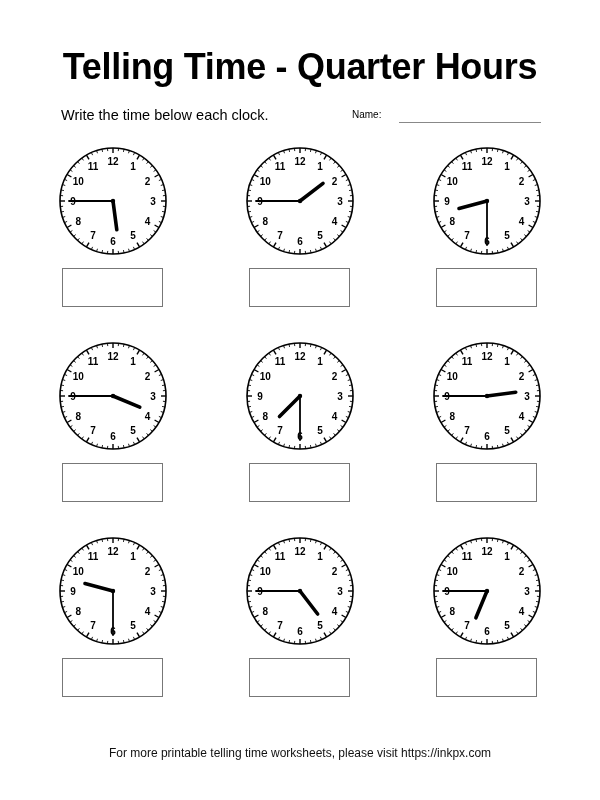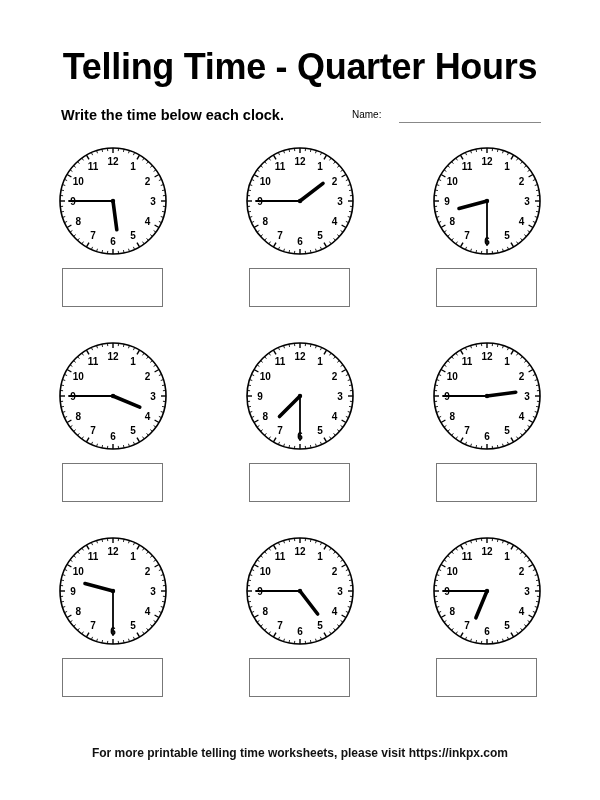--- a/index.html
+++ b/index.html
@@ -1,24 +1,24 @@
 <!DOCTYPE html>
 <html><head>
 <meta charset="utf-8">
 <style>
   html, body { margin: 0; padding: 0; background: #ffffff; }
   body { width: 600px; height: 800px; position: relative; overflow: hidden; font-family: "Liberation Sans", "DejaVu Sans", sans-serif; color: #000; }
   .title { position: absolute; left: 0; top: 44px; width: 600px; text-align: center; font-size: 36px; font-weight: bold; letter-spacing: -0.3px; line-height: 46px; }
-  .instructions { position: absolute; left: 61px; top: 106px; font-size: 14.5px; line-height: 18px; font-weight: bold; }
+  .instructions { position: absolute; left: 61px; top: 106px; font-size: 14.5px; line-height: 18px; }
   .name-label { position: absolute; left: 352px; top: 106px; font-size: 10px; line-height: 18px; }
   .name-line { position: absolute; left: 399px; top: 122px; width: 142px; height: 0; border-bottom: 1px solid #888; }
   .clock { position: absolute; width: 114px; height: 114px; }
   .clock svg { display: block; }
   .answer-box { position: absolute; width: 99px; height: 37px; border: 1.5px solid #777; background: #fff; box-sizing: content-box; }
-  .footer { position: absolute; left: 0; top: 745px; width: 600px; text-align: center; font-size: 12px; line-height: 16px; color: #111; font-weight: bold; }
+  .footer { position: absolute; left: 0; top: 745px; width: 600px; text-align: center; font-size: 12px; line-height: 16px; color: #111; }
 </style>
 </head>
 <body>
 
 <div class="title">Telling Time - Quarter Hours</div>
 <div class="instructions">Write the time below each clock.</div>
 <div class="name-label">Name:</div>
 <div class="name-line"></div>
 
 <div id="clocks-container">

